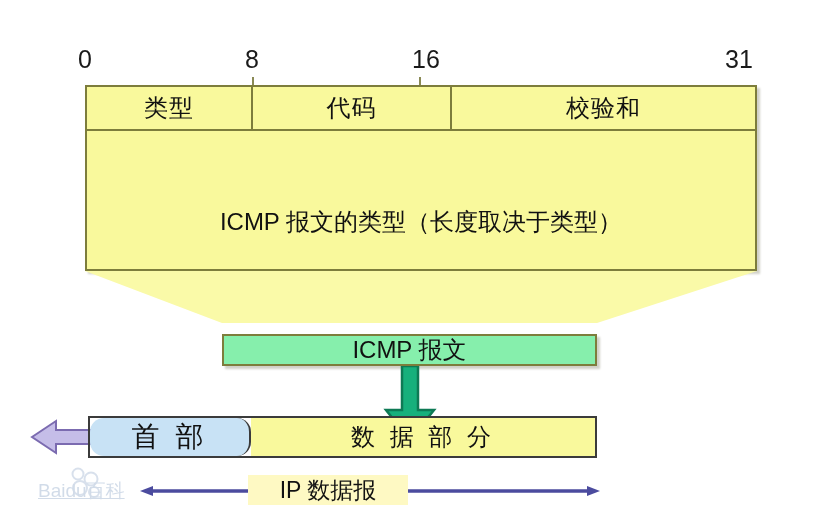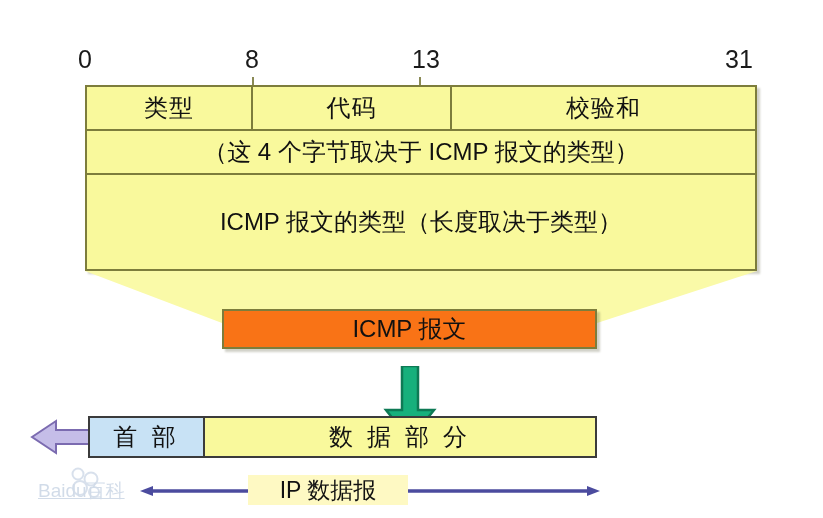--- a/index.html
+++ b/index.html
@@ -109,24 +109,24 @@
     left: 85px;
     top: 271px;
     width: 672px;
     height: 52px;
   }
 
   
   .icmp-msg-box {
     position: absolute;
     left: 222px;
-    top: 309px;
+    top: 334px;
     width: 375px;
-    height: 40px;
-    background: #f97316;
+    height: 32px;
+    background: #86efac;
     border: 2px solid #7d7d3c;
     box-sizing: border-box;
     box-shadow: 3px 3px 2px rgba(90,90,60,0.28);
     display: flex;
     align-items: center;
     justify-content: center;
     font-size: 24px;
   }
 
   
@@ -143,39 +143,39 @@
     position: absolute;
     left: 88px;
     top: 416px;
     width: 509px;
     height: 42px;
     border: 2px solid #3b3b3b;
     box-sizing: border-box;
     display: flex;
   }
   .ip-header-cell {
-    width: 115px;
+    width: 161px;
     background: #c8e2f5;
     border-right: 2px solid #3b3b3b;
     box-sizing: border-box;
     display: flex;
     align-items: center;
     justify-content: center;
-    font-size: 24px;
+    font-size: 28px;
     letter-spacing: 4px;
+    border-radius: 14px;
   }
   .ip-data-cell {
     flex: 1;
     background: #f9f99c;
     display: flex;
     align-items: center;
     justify-content: center;
     font-size: 24px;
     letter-spacing: 4px;
-    font-family: Liberation Serif, serif;
   }
 
   
   .purple-arrow {
     position: absolute;
     left: 30px;
     top: 416px;
     width: 62px;
     height: 42px;
   }
@@ -222,35 +222,34 @@
   }
 </style>
 </head>
 <body>
 
 <div id="diagram-root">
 
   <div class="bit-ruler">
     <span class="bit-label" style="left:-7px;">0</span>
     <span class="bit-label" style="left:160px;">8</span>
-    <span class="bit-label" style="left:327px;">13</span>
+    <span class="bit-label" style="left:327px;">16</span>
     <span class="bit-label" style="left:640px;">31</span>
     <span class="bit-tick" style="left:167px;"></span>
     <span class="bit-tick" style="left:334px;"></span>
   </div>
 
   <div class="icmp-table">
 
     <div class="icmp-row row-fields">
       <div class="cell cell-type">类型</div>
       <div class="cell cell-code">代码</div>
       <div class="cell cell-cksum">校验和</div>
     </div>
 
-    <div class="icmp-row row-variable">（这 4 个字节取决于 ICMP 报文的类型）</div>
 
     <div class="icmp-row row-data">ICMP 报文的类型（长度取决于类型）</div>
   </div>
 
   <svg class="funnel" viewBox="0 0 672 52" preserveAspectRatio="none">
     <polygon points="0,0 672,0 512,52 137,52" fill="#FAFAA8" stroke="none"></polygon>
   </svg>
 
   <div class="icmp-msg-box">ICMP 报文</div>
 

